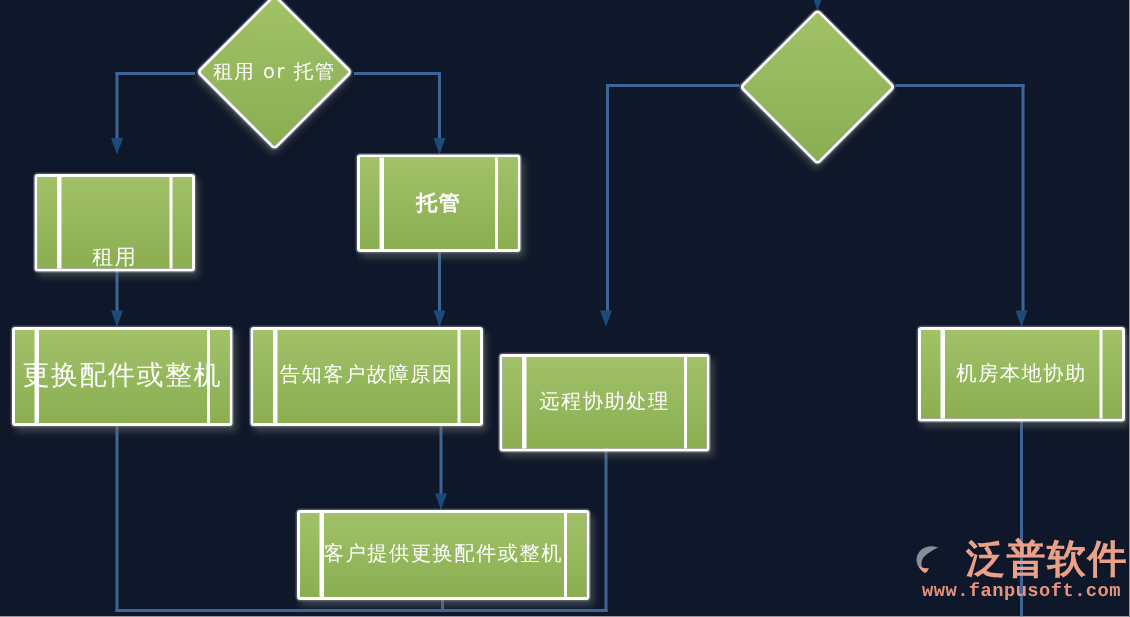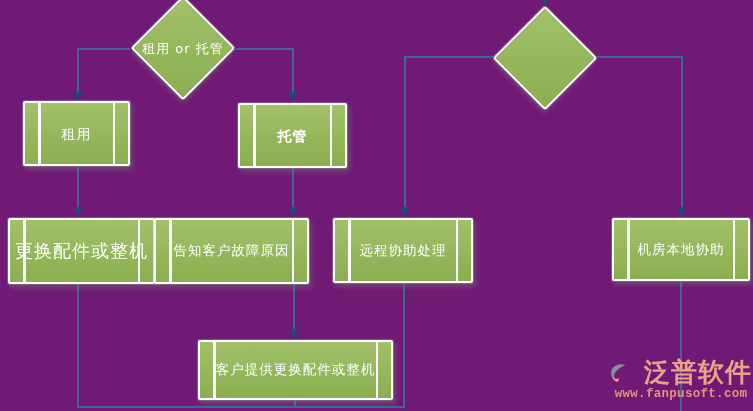--- a/index.html
+++ b/index.html
@@ -2,21 +2,21 @@
 <html style="--node-fill: #95b75c; --node-fill-light: #a2c168; --node-fill-dark: #8bae50; --connector: #3f6596; --arrow: #1d4a78; --brand-text: #eba188; --brand-url: #e6937e; --brand-icon-gray: #878d96;"><head>
 <meta charset="utf-8">
 <style>
   :root{
     --node-fill:#95b75c; --node-fill-light:#a2c168; --node-fill-dark:#8bae50;
     --connector:#3f6596; --arrow:#1d4a78;
     --brand-text:#eba188; --brand-url:#e6937e; --brand-icon-gray:#878d96;
   }
   html,body{margin:0;padding:0;background:#fff;}
   #canvas{
-    position:relative;width:753px;height:411px;overflow:hidden;background:#701a75;
+    position:relative;width:753px;height:411px;overflow:hidden;background:#0f172a;
     font-family:"DejaVu Sans","Liberation Sans",sans-serif;
   }
   
   .v{position:absolute;width:2px;background:var(--connector);z-index:1;}
   .h{position:absolute;height:2px;background:var(--connector);z-index:1;}
   .arrow{position:absolute;width:0;height:0;z-index:2;
     border-left:4.5px solid transparent;border-right:4.5px solid transparent;
     border-top:11px solid var(--arrow);}
   
   .pbox{position:absolute;box-sizing:border-box;z-index:3;
@@ -73,45 +73,45 @@
   <div class="arrow" style="left:289.5px;top:329px;"></div>
   <div class="arrow" style="left:540.5px;top:-4px;"></div>
   <div class="arrow" style="left:400px;top:207px;"></div>
   <div class="arrow" style="left:677px;top:207px;"></div>
 
   <div class="diamond" style="left:146px;top:11px;"></div>
   <div class="dlabel" style="left:128px;top:41px;width:110px;">租用 or 托管</div>
 
   <div class="diamond" style="left:508px;top:21px;"></div>
 
-  <div class="pbox" style="left:23px;top:101px;width:107px;height:65px;">
+  <div class="pbox" style="left:23px;top:116px;width:107px;height:65px;align-items:flex-end;">
     <span class="bar l"></span>
     <span class="bar r"></span>
     <span class="lbl">租用</span>
   </div>
 
   <div class="pbox" style="left:238px;top:103px;width:109px;height:65px;font-weight:bold;">
     <span class="bar l"></span>
     <span class="bar r"></span>
     <span class="lbl">托管</span>
   </div>
 
   <div class="pbox" style="left:8px;top:218px;width:147px;height:66px;font-size:18px;">
     <span class="bar l"></span>
     <span class="bar r"></span>
     <span class="lbl">更换配件或整机</span>
   </div>
 
-  <div class="pbox" style="left:154px;top:218px;width:155px;height:66px;font-size:13.5px;">
+  <div class="pbox" style="left:167px;top:218px;width:155px;height:66px;font-size:13.5px;">
     <span class="bar l"></span>
     <span class="bar r"></span>
     <span class="lbl">告知客户故障原因</span>
   </div>
 
-  <div class="pbox" style="left:333px;top:218px;width:140px;height:65px;font-size:13.5px;">
+  <div class="pbox" style="left:333px;top:236px;width:140px;height:65px;font-size:13.5px;">
     <span class="bar l"></span>
     <span class="bar r"></span>
     <span class="lbl">远程协助处理</span>
   </div>
 
   <div class="pbox" style="left:612px;top:218px;width:138px;height:63px;font-size:13.5px;">
     <span class="bar l"></span>
     <span class="bar r"></span>
     <span class="lbl">机房本地协助</span>
   </div>

